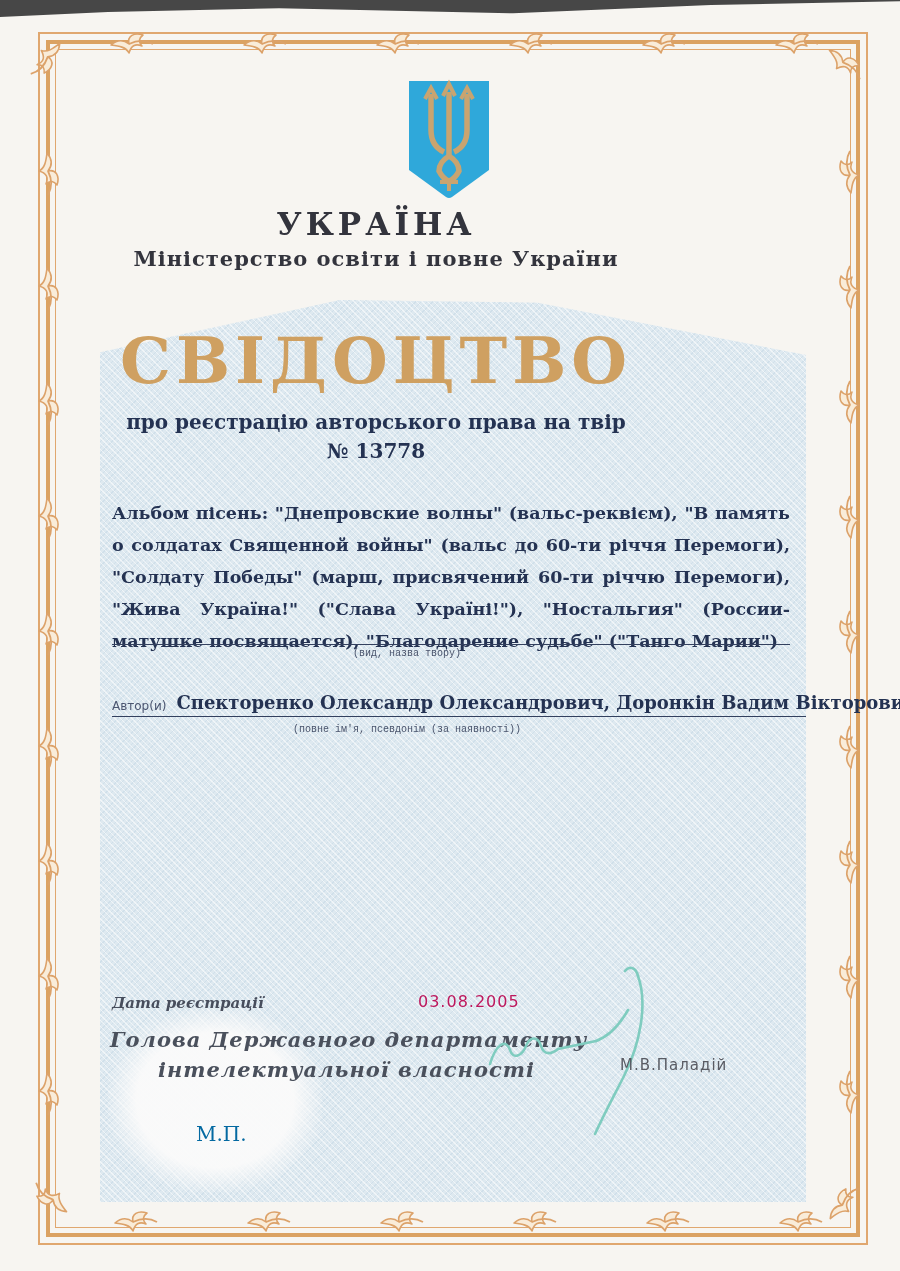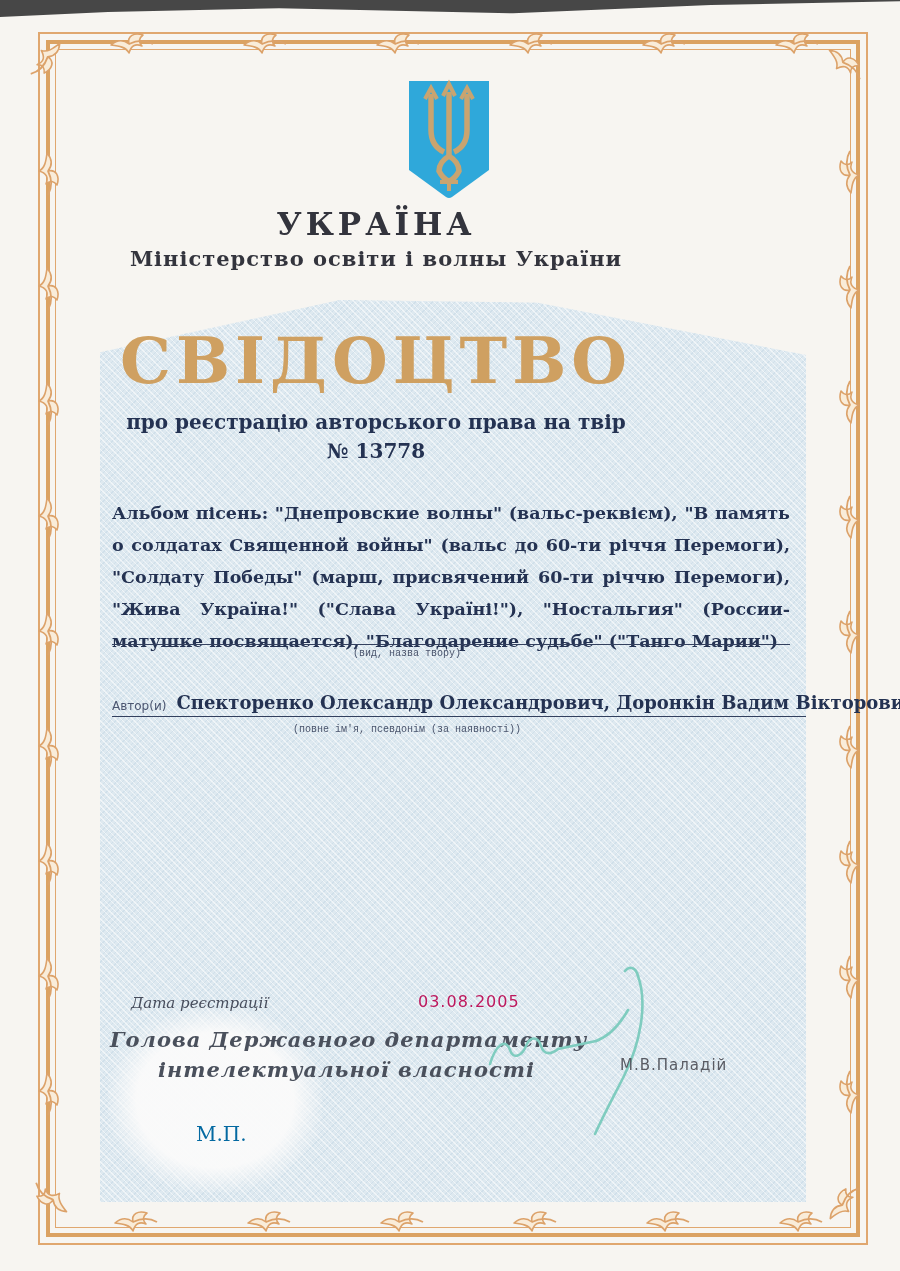--- a/index.html
+++ b/index.html
@@ -47,21 +47,21 @@
   .cap{font-size:10px;color:#49536b;font-family:Liberation Mono, monospace;margin-left:31px;}
   .work-cap{top:648px;}
 
   .authors-row{left:112px;top:692px;width:694px;display:flex;align-items:flex-end;
     border-bottom:1.5px solid #33405e;padding-bottom:3px;}
   .authors-label{font-family:"DejaVu Sans", sans-serif;font-size:12px;color:#4b5570;
     flex:0 0 auto;margin-right:10px;}
   .authors-names{font-size:18px;font-weight:bold;color:#243252;white-space:nowrap;}
   .authors-cap{top:724px;}
 
-  .date-label{left:112px;top:994px;font-size:15px;font-weight:normal;font-style:italic;color:#474d5c;margin-left:19px;}
+  .date-label{left:112px;top:994px;font-size:15px;font-weight:bold;font-style:italic;color:#474d5c;}
   .date-value{left:418px;top:992px;font-family:"DejaVu Sans", sans-serif;font-size:16px;
     letter-spacing:1px;color:#be185d;}
 
   .pos1{left:110px;top:1027px;font-size:21px;font-weight:bold;font-style:italic;color:#4a505c;letter-spacing:1px;}
   .pos2{left:158px;top:1057px;font-size:21px;font-weight:bold;font-style:italic;color:#4a505c;letter-spacing:1px;}
 
   .sig{left:478px;top:962px;width:200px;height:178px;}
   .signer{left:620px;top:1056px;font-family:"DejaVu Sans", sans-serif;font-size:15px;color:#595b63;letter-spacing:1px;text-align:center;}
   .mp{left:196px;top:1122px;font-size:20px;color:#0369a1;}
 </style>
@@ -228,21 +228,21 @@
     <g fill="none" stroke="#c9a470" stroke-width="4">
       <path d="M22 21 L28 10 L34 21"></path>
       <path d="M58 21 L64 10 L70 21"></path>
       <path d="M40 18 L46 6 L52 18"></path>
       <path d="M37 104 H55"></path>
       <path d="M46 104 V113"></path>
     </g>
   </svg>
 
   <div class="abs center country">УКРАЇНА</div>
-  <div class="abs center ministry">Міністерство освіти і волны України</div>
+  <div class="abs center ministry">Міністерство освіти і повне України</div>
 
   <div class="abs center doc-title">СВІДОЦТВО</div>
   <div class="abs center subtitle">про реєстрацію авторського права на твір</div>
   <div class="abs center number">№ 13778</div>
 
   <div class="abs work-desc">Альбом пісень: "Днепровские волны" (вальс-реквієм), "В память о солдатах Священной войны" (вальс до 60-ти річчя Перемоги), "Солдату Победы" (марш, присвячений 60-ти річчю Перемоги), "Жива Україна!" ("Слава Україні!"), "Ностальгия" (России-матушке посвящается), "Благодарение судьбе" ("Танго Марии")</div>
   <div class="abs rule1"></div>
   <div class="abs center cap work-cap">(вид, назва твору)</div>
 
   <div class="abs authors-row">

